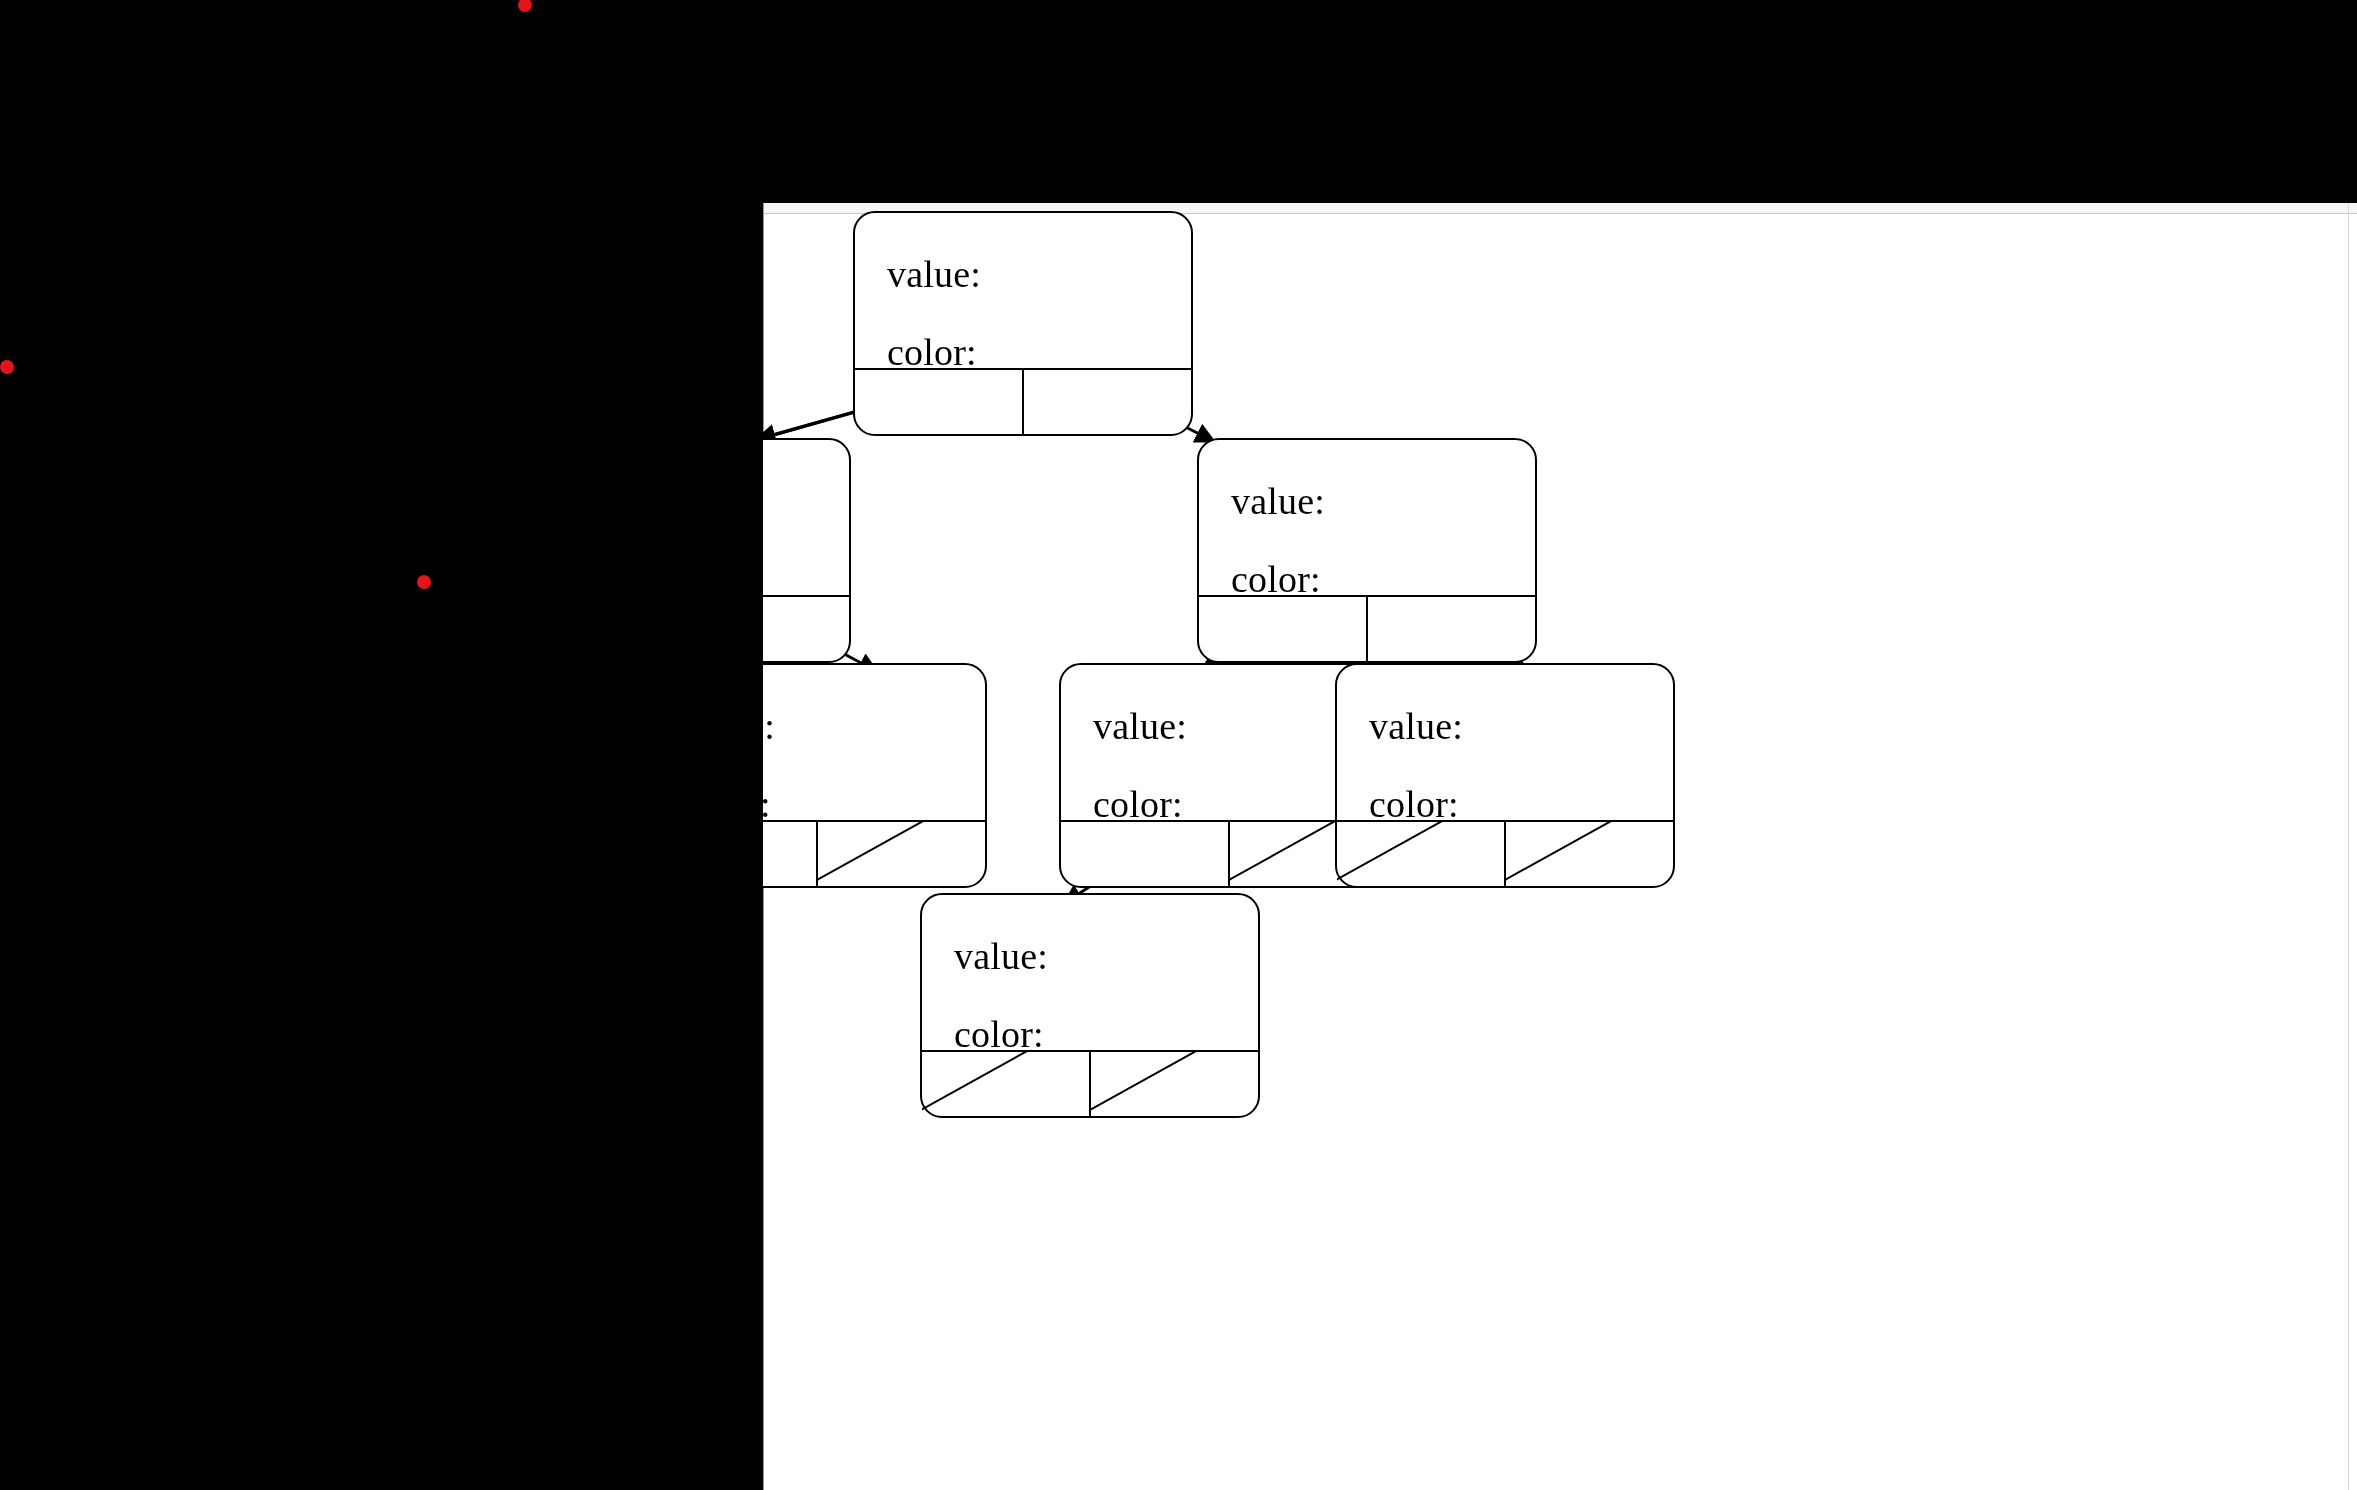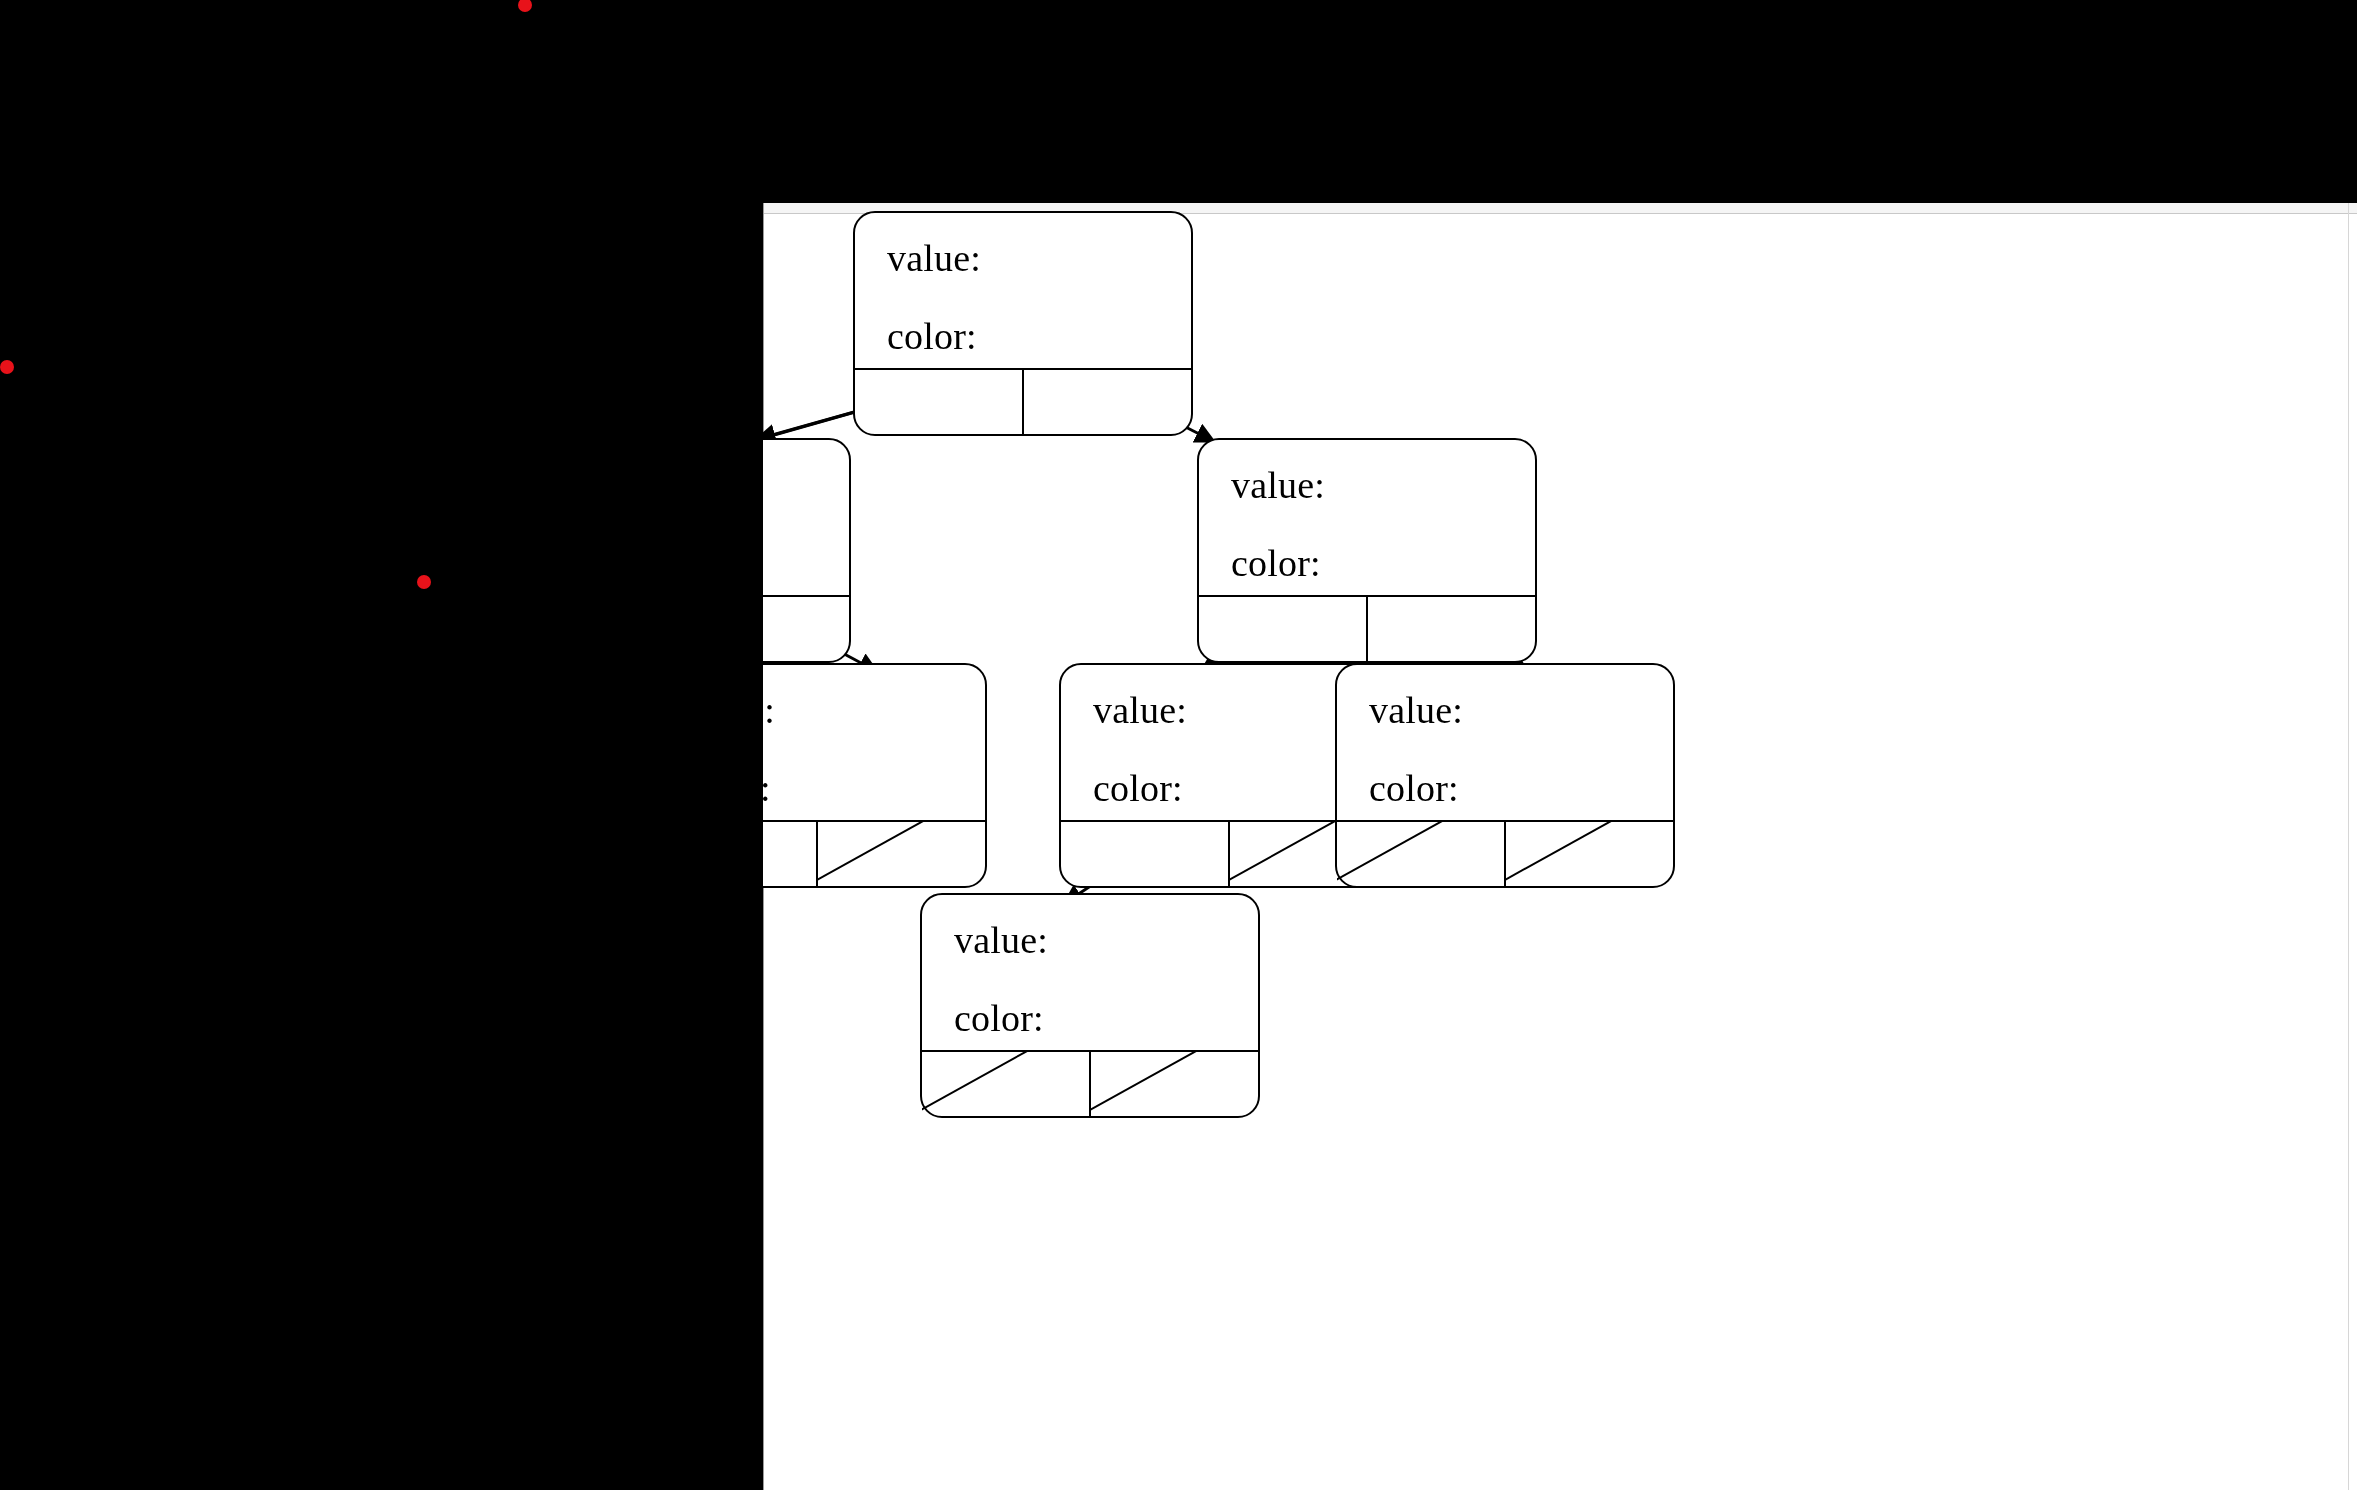--- a/index.html
+++ b/index.html
@@ -74,21 +74,21 @@
   
   .node {
     position: absolute;
     box-sizing: border-box;
     background: #ffffff;
     border: 2px solid #000000;
     border-radius: 22px;
   }
   .node-body {
     position: absolute;
-    left: 0; top: 0; right: 0;
+    left: 0; top: 16px; right: 0;
     height: 160px;
     padding: 26px 0 0 32px;
     box-sizing: border-box;
   }
   .field {
     font-size: 38px;
     line-height: 1.0;
     color: #000000;
     letter-spacing: 0.2px;
   }

